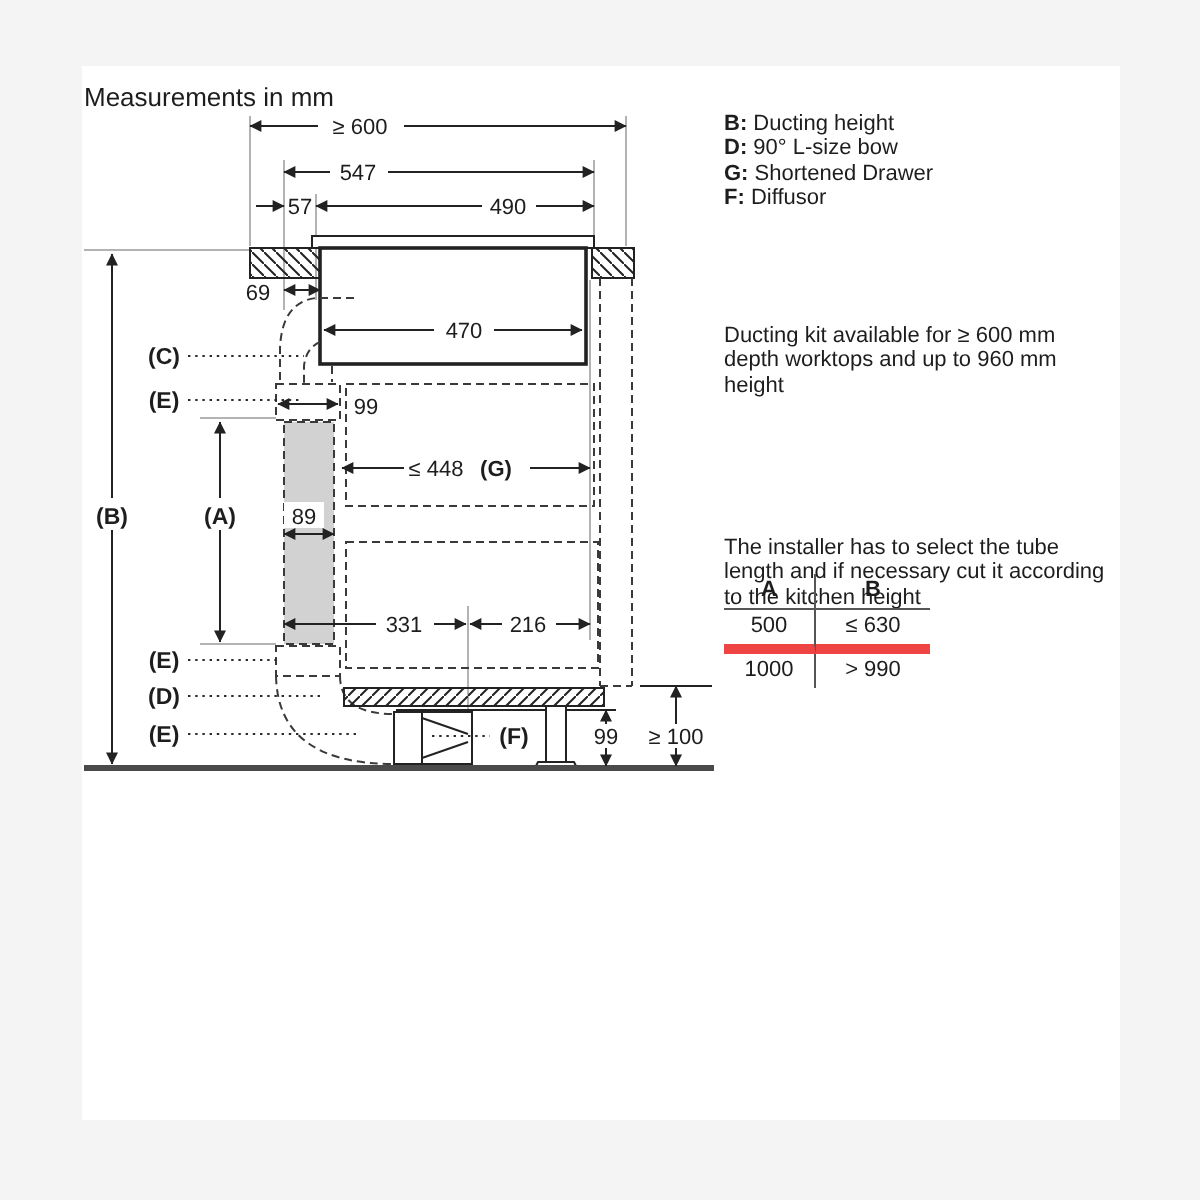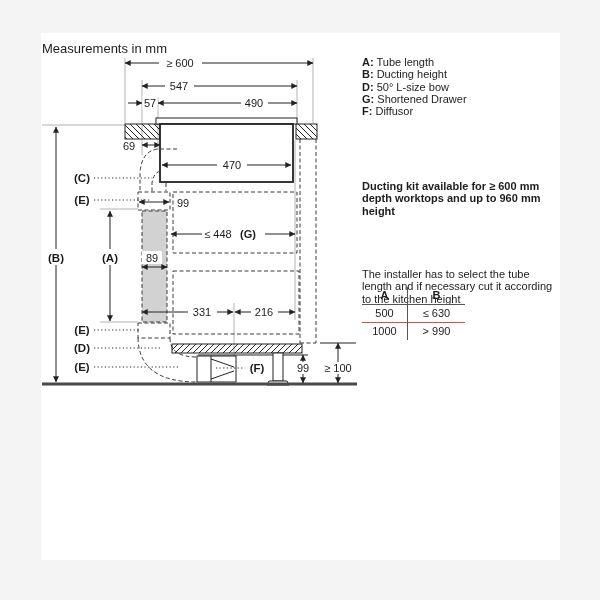--- a/index.html
+++ b/index.html
@@ -13,27 +13,27 @@
   svg text.lab{font-weight:bold;font-size:11.5px;}
   .dim{stroke:#222;stroke-width:1;fill:none;}
   .ext{stroke:#b3b3b3;stroke-width:1;fill:none;}
   .dash{stroke:#3a3a3a;stroke-width:1;fill:none;stroke-dasharray:4 2.5;}
   .dot{stroke:#2a2a2a;stroke-width:1;fill:none;stroke-dasharray:1.2 2.4;}
   .sol{stroke:#222;stroke-width:1;fill:none;}
   .legend{left:362px;top:56px;width:198px;font-size:11px;line-height:12.3px;}
   .legend .row{white-space:nowrap;}
   .legend .key{font-weight:bold;}
   .note{left:362px;width:196px;font-size:11px;line-height:12.4px;}
-  .note1{top:180px;font-weight:bold;}
+  .note1{top:162px;}
   .note2{top:228px;margin-top:40px;}
   .tbl{left:362px;top:287px;display:grid;grid-template-columns:46px 57px;font-size:11px;}
   .tbl .cell{text-align:center;padding:2px 0 3px 0;}
   .tbl .c1{border-right:1px solid #555;}
   .tbl .hd{font-weight:bold;border-bottom:1px solid #555;}
-  .tbl .r1{border-bottom:1px solid #ef4444;}
+  .tbl .r1{border-bottom:5px solid #ef4444;}
 </style>
 </head>
 <body>
 
 <div class="page">
   <div class="panel abs"></div>
 
   <svg width="600" height="600" viewBox="0 0 600 600">
     <defs>
       <marker id="ah" viewBox="0 0 10 10" refX="9.5" refY="5" markerWidth="8" markerHeight="6" orient="auto-start-reverse">
@@ -221,23 +221,22 @@
     </g>
     <g>
       <line class="dot" x1="216" y1="368" x2="245" y2="368"></line>
       <text class="lab" x="257" y="372" text-anchor="middle">(F)</text>
     </g>
   </svg>
 
   <div class="abs title">Measurements in mm</div>
 
   <div class="abs legend">
-    <div class="row"><span class="key">A:</span> <span>Tube length</span></div>
     <div class="row"><span class="key">B:</span> <span>Ducting height</span></div>
-    <div class="row"><span class="key">D:</span> <span>50° L-size bow</span></div>
+    <div class="row"><span class="key">D:</span> <span>90° L-size bow</span></div>
     <div class="row"><span class="key">G:</span> <span>Shortened Drawer</span></div>
     <div class="row"><span class="key">F:</span> <span>Diffusor</span></div>
   </div>
 
   <div class="abs note note1">Ducting kit available for ≥ 600 mm depth worktops and up to 960 mm height</div>
   <div class="abs note note2">The installer has to select the tube length and if necessary cut it according to the kitchen height</div>
 
   <div class="abs tbl">
     <div class="cell c1 hd">A</div>
     <div class="cell hd">B</div>

